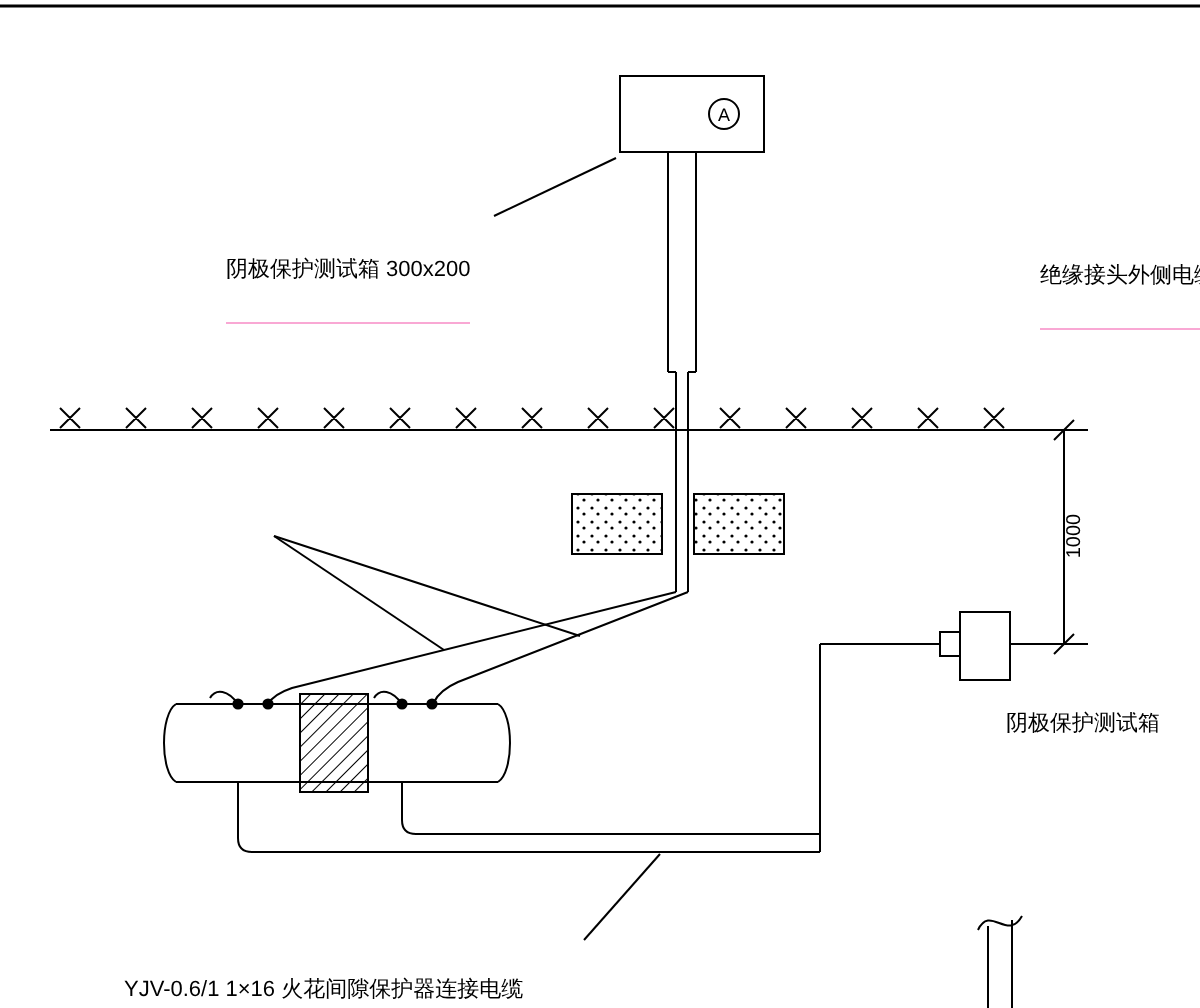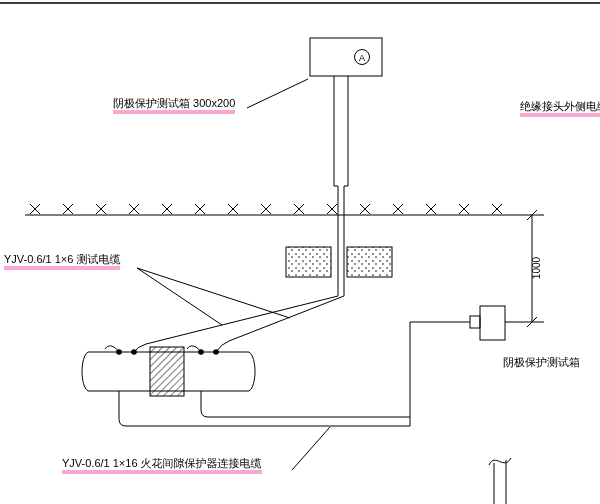--- a/index.html
+++ b/index.html
@@ -11,21 +11,21 @@
     font-family:"Liberation Sans", sans-serif;
   }
   svg{position:absolute;left:0;top:0;}
   .lbl{
     position:absolute;
     font-size:11px;
     color:#000;
     white-space:nowrap;
     line-height:13px;
   }
-  .underlined{border-bottom:4px solid #f9a8d4;padding-bottom:0;}
+  .underlined{border-bottom:1px solid #f9a8d4;padding-bottom:19px;margin-top:32px;}
   #watermark{
     position:absolute;
     left:60px;top:209px;
     font-family:"Liberation Serif", serif;
     font-weight:bold;
     font-size:38px;
     letter-spacing:0px;
     color:rgba(15,15,15,0.85);
     white-space:nowrap;
   }
@@ -123,20 +123,19 @@
       <line x1="494" y1="463" x2="494" y2="504"></line>
       <line x1="506" y1="460" x2="506" y2="504"></line>
       <path d="M489 465 C495 452 504 471 511 458"></path>
     </g>
   </svg>
 
   <div class="lbl underlined" style="left:113px;top:97px;">阴极保护测试箱 300x200</div>
 
   <div class="lbl underlined" style="left:520px;top:100px;">绝缘接头外侧电缆</div>
 
-  <div class="lbl underlined" style="left:4px;top:253px;">YJV-0.6/1 1×6  测试电缆</div>
 
   <div class="lbl" style="left:503px;top:356px;">阴极保护测试箱</div>
 
   <div class="lbl underlined" style="left:62px;top:457px;text-align:right;">YJV-0.6/1 1×16  火花间隙保护器连接电缆</div>
 
 
 </div>
 
 </body></html>

